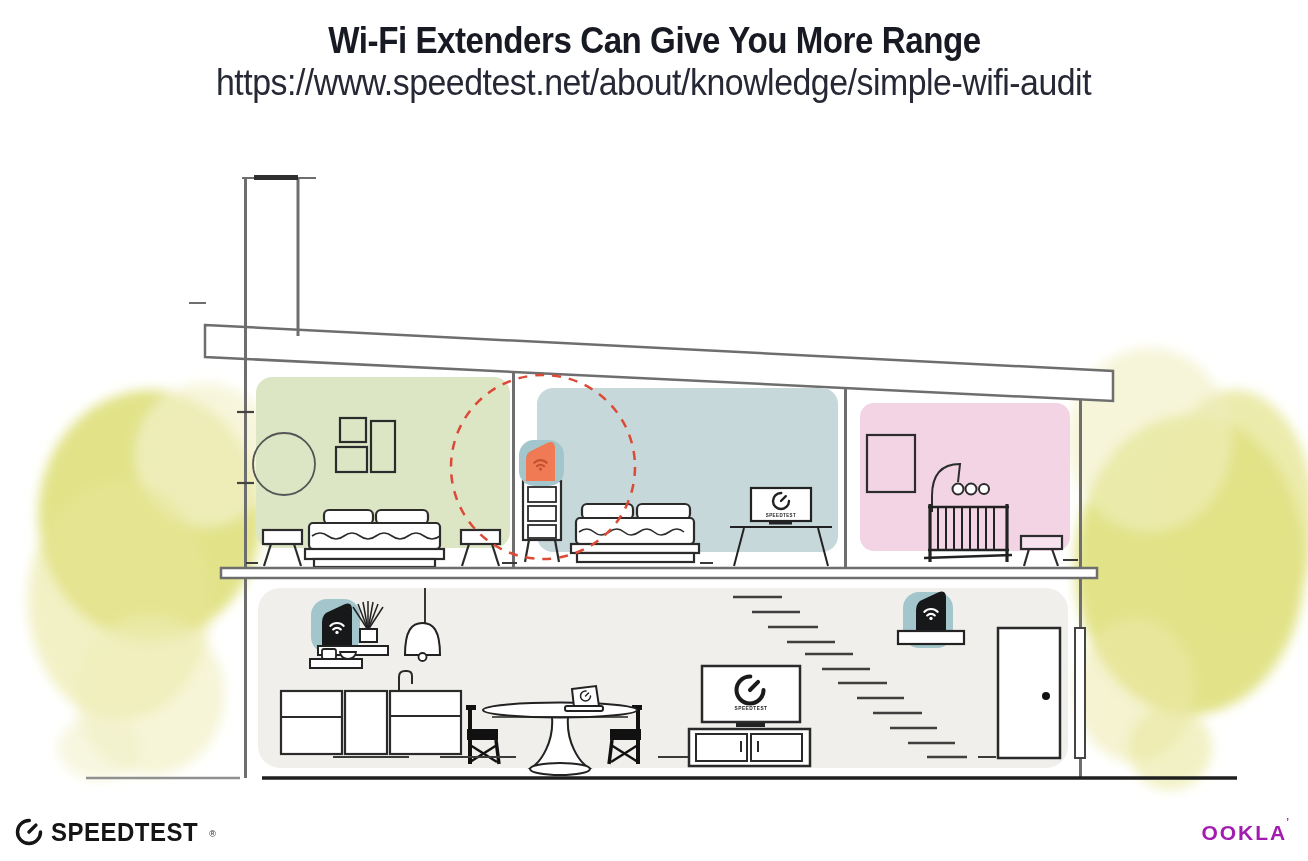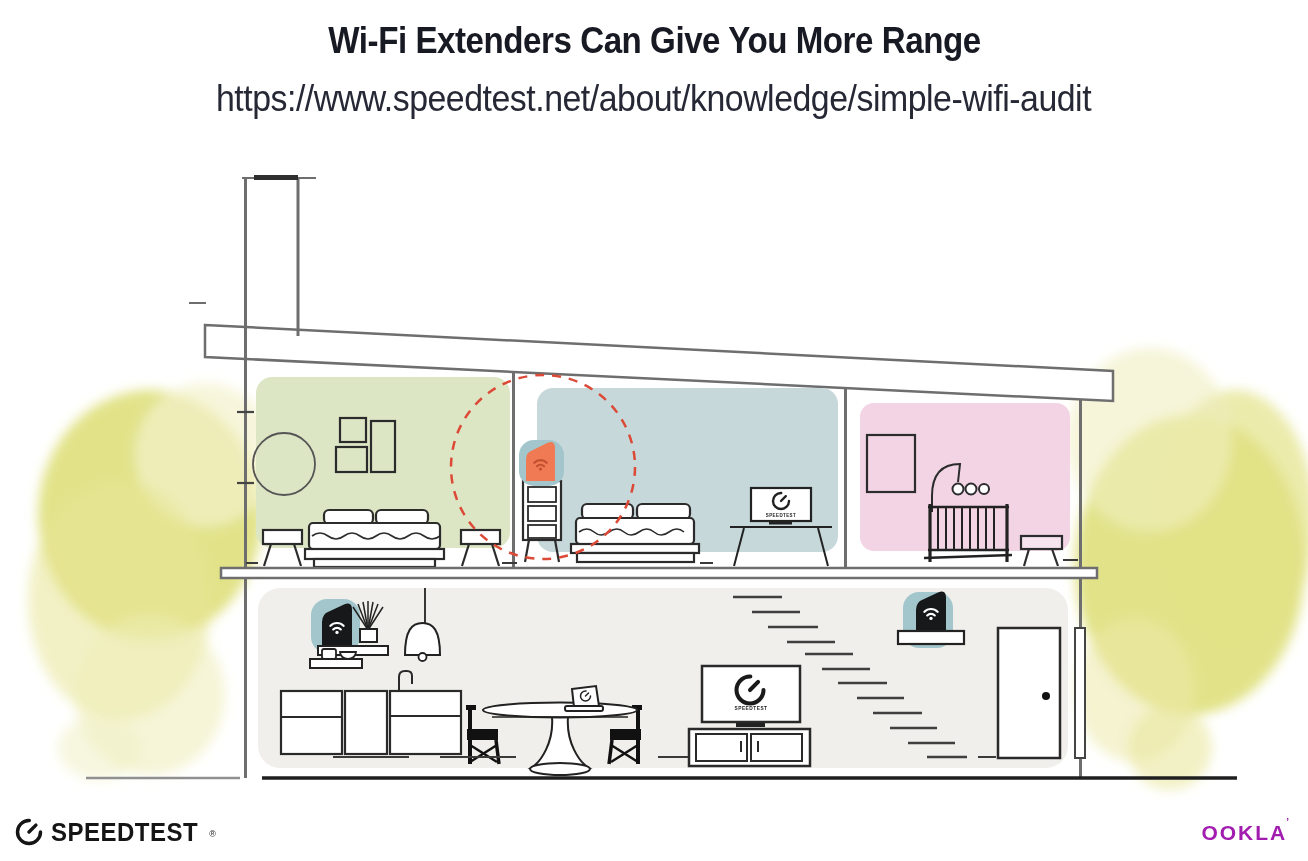--- a/index.html
+++ b/index.html
@@ -2,21 +2,21 @@
 <html style="--ink: #171923; --url_ink: #262935; --line: #6e6e6e; --furn: #2b2b2b; --room_green: #dce6c5; --room_blue: #c6d8da; --room_pink: #f2d4e5; --floor: #f0efeb; --teal: #a2c6cb; --orange: #ef7a54; --wifi_orange: #c24f30; --coverage: #dc4a37; --tree: #dfe07c; --tree_light: #eeedb6; --device: #17181a; --ground: #1f1f1f;"><head>
 <meta charset="utf-8">
 <style>
   html,body{margin:0;padding:0;background:#ffffff;}
   body{width:1308px;height:861px;position:relative;overflow:hidden;
        font-family:"Liberation Sans",sans-serif;}
   .header{position:absolute;top:20px;left:0;width:1308px;text-align:center;}
   .title{font-size:36px;font-weight:700;color:var(--ink);letter-spacing:-.5px;
          display:inline-block;transform:scaleX(.92);transform-origin:center;
          white-space:nowrap;}
-  .url{font-size:36px;font-weight:400;color:var(--url_ink);margin-top:16px;
+  .url{font-size:36px;font-weight:400;color:var(--url_ink);margin-top:0;
        display:block;}
   .url span{display:inline-block;transform:scaleX(.94);transform-origin:center;
        white-space:nowrap;letter-spacing:-.5px;}
   svg.scene{position:absolute;left:0;top:0;}
   .logo-speedtest{position:absolute;left:14px;bottom:14px;display:flex;
        align-items:center;gap:7px;color:#151515;}
   .logo-speedtest .word{font-size:25px;font-weight:700;letter-spacing:.5px;
        transform:scaleX(.96);transform-origin:left;display:inline-block;}
   .logo-speedtest sup{font-size:9px;font-weight:400;vertical-align:top;
        position:relative;top:2px;left:-2px;}

